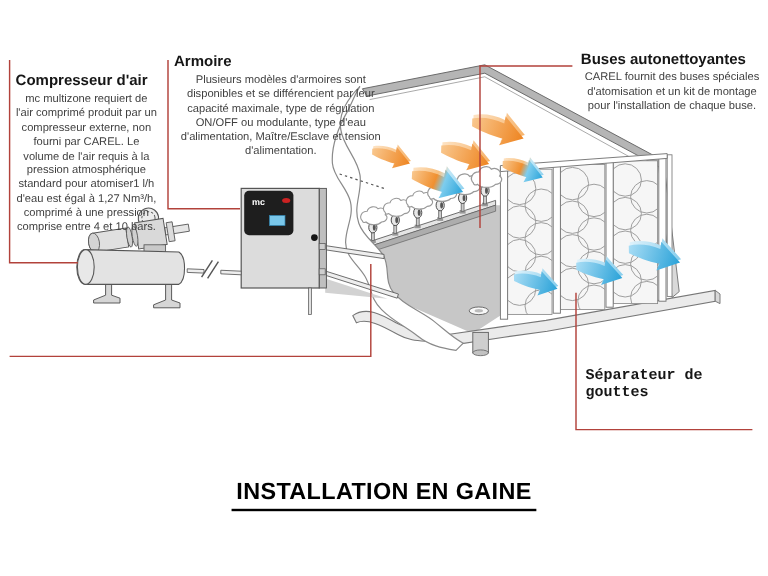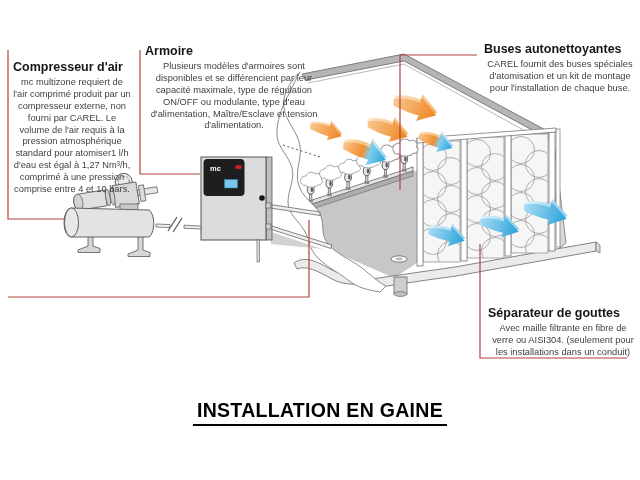--- a/index.html
+++ b/index.html
@@ -12,21 +12,21 @@
   .callout h3{
     margin:0 0 3px 0;font-size:12.5px;font-weight:bold;color:#161616;letter-spacing:0;
   }
   .callout p{
     margin:0;font-size:9.3px;line-height:1.28;color:#3f3f3f;text-align:center;
   }
   #block-compresseur{left:13px;top:60px;width:118px;}
   #block-armoire{left:145px;top:44px;width:178px;}
   #block-buses{left:484px;top:42px;width:152px;}
   #block-collecteurs{left:9px;top:301px;width:298px;}
-  #block-separateur{left:488px;top:306px;width:150px;}
+  #block-separateur{left:488px;top:306px;width:150px;font-family:Liberation Mono, monospace;}
   .main-title{
     position:absolute;z-index:2;left:50%;top:399px;transform:translateX(-50%);
     font-size:19.5px;font-weight:bold;color:#000;white-space:nowrap;
     border-bottom:2.5px solid #000;padding:0 4px 2px 4px;letter-spacing:0.3px;text-align:center;
   }
 </style>
 </head>
 <body>
 
 <div class="canvas">
@@ -301,18 +301,17 @@
   <div class="callout" id="block-armoire">
     <h3>Armoire</h3>
     <p>Plusieurs modèles d'armoires sont disponibles et se différencient par leur capacité maximale, type de régulation ON/OFF ou modulante, type d'eau d'alimentation, Maître/Esclave et tension d'alimentation.</p>
   </div>
 
   <div class="callout" id="block-collecteurs">
   </div>
 
   <div class="callout" id="block-separateur">
     <h3>Séparateur de gouttes</h3>
-    <p>Avec maille filtrante en fibre de verre ou AISI304. (seulement pour les installations dans un conduit)</p>
   </div>
 
   <div class="main-title">INSTALLATION EN GAINE</div>
 
 </div>
 
 </body></html>

